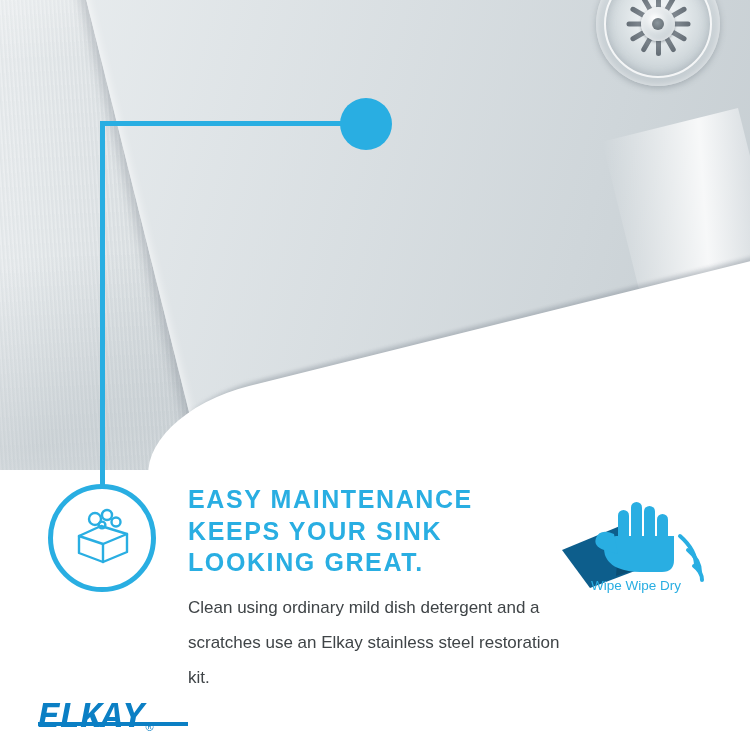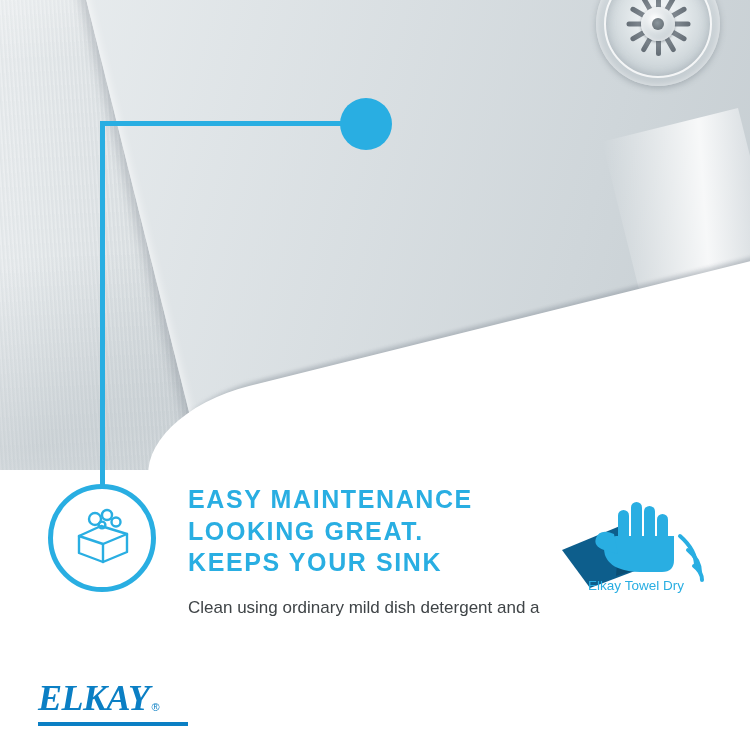--- a/index.html
+++ b/index.html
@@ -215,27 +215,28 @@
   }
 
   
   .logo {
     position: absolute;
     left: 38px; top: 680px;
     display: flex;
     align-items: flex-end;
   }
   .logo-text {
-    font-family: Liberation Serif, serif;
+    font-family: Liberation Mono, monospace;
     font-weight: bold;
     font-style: italic;
     font-size: 36px;
     letter-spacing: -0.5px;
     color: #0b7fc4;
     line-height: 1;
+    margin-top: 20px;
   }
   .logo-r {
     font-size: 11px;
     color: #0b7fc4;
     margin-left: 2px;
     margin-bottom: 3px;
     font-style: normal;
     font-weight: normal;
   }
   .logo-underline {
@@ -296,26 +297,27 @@
         <circle cx="28" cy="13" r="6"></circle>
         <circle cx="40" cy="9" r="5"></circle>
         <circle cx="49" cy="16" r="4.5"></circle>
         <circle cx="35" cy="19" r="3.4"></circle>
       </svg>
     </span>
   </div>
 
   <div class="headline">
     <div>EASY MAINTENANCE</div>
+    <div>KEEPS YOUR SINK</div>
     <div>LOOKING GREAT.</div>
-    <div>KEEPS YOUR SINK</div>
   </div>
 
   <div class="body">
     <div>Clean using ordinary mild dish detergent and a</div>
+    <div>scratches use an Elkay stainless steel restoration kit.</div>
   </div>
 
   <div class="wipe">
     <svg width="160" height="120" viewBox="0 0 160 120">
 
       <path d="M6 58 L64 34 L92 74 L34 96 Z" fill="#0d5e8c"></path>
       <path d="M64 34 L92 74 L60 84 Z" fill="#0a4d73"></path>
 
       <g fill="#29aee2">
         <rect x="62" y="18" width="11" height="34" rx="5.5"></rect>
@@ -326,21 +328,21 @@
         <path d="M58 42 q-14 -6 -18 4 q-3 8 8 12 l14 4 Z"></path>
       </g>
 
       <g stroke="#29aee2" stroke-width="4" fill="none" stroke-linecap="round">
         <path d="M124 44 q16 14 16 30"></path>
         <path d="M132 58 q12 10 12 22"></path>
         <path d="M138 74 q8 6 8 14"></path>
       </g>
     </svg>
   </div>
-  <div class="wipe-caption">Elkay Towel Dry</div>
+  <div class="wipe-caption">Wipe Wipe Dry</div>
 
   <div class="logo">
     <span class="logo-text">ELKAY</span>
     <span class="logo-r">®</span>
   </div>
   <div class="logo-underline"></div>
 
 </div>
 
 </body></html>

